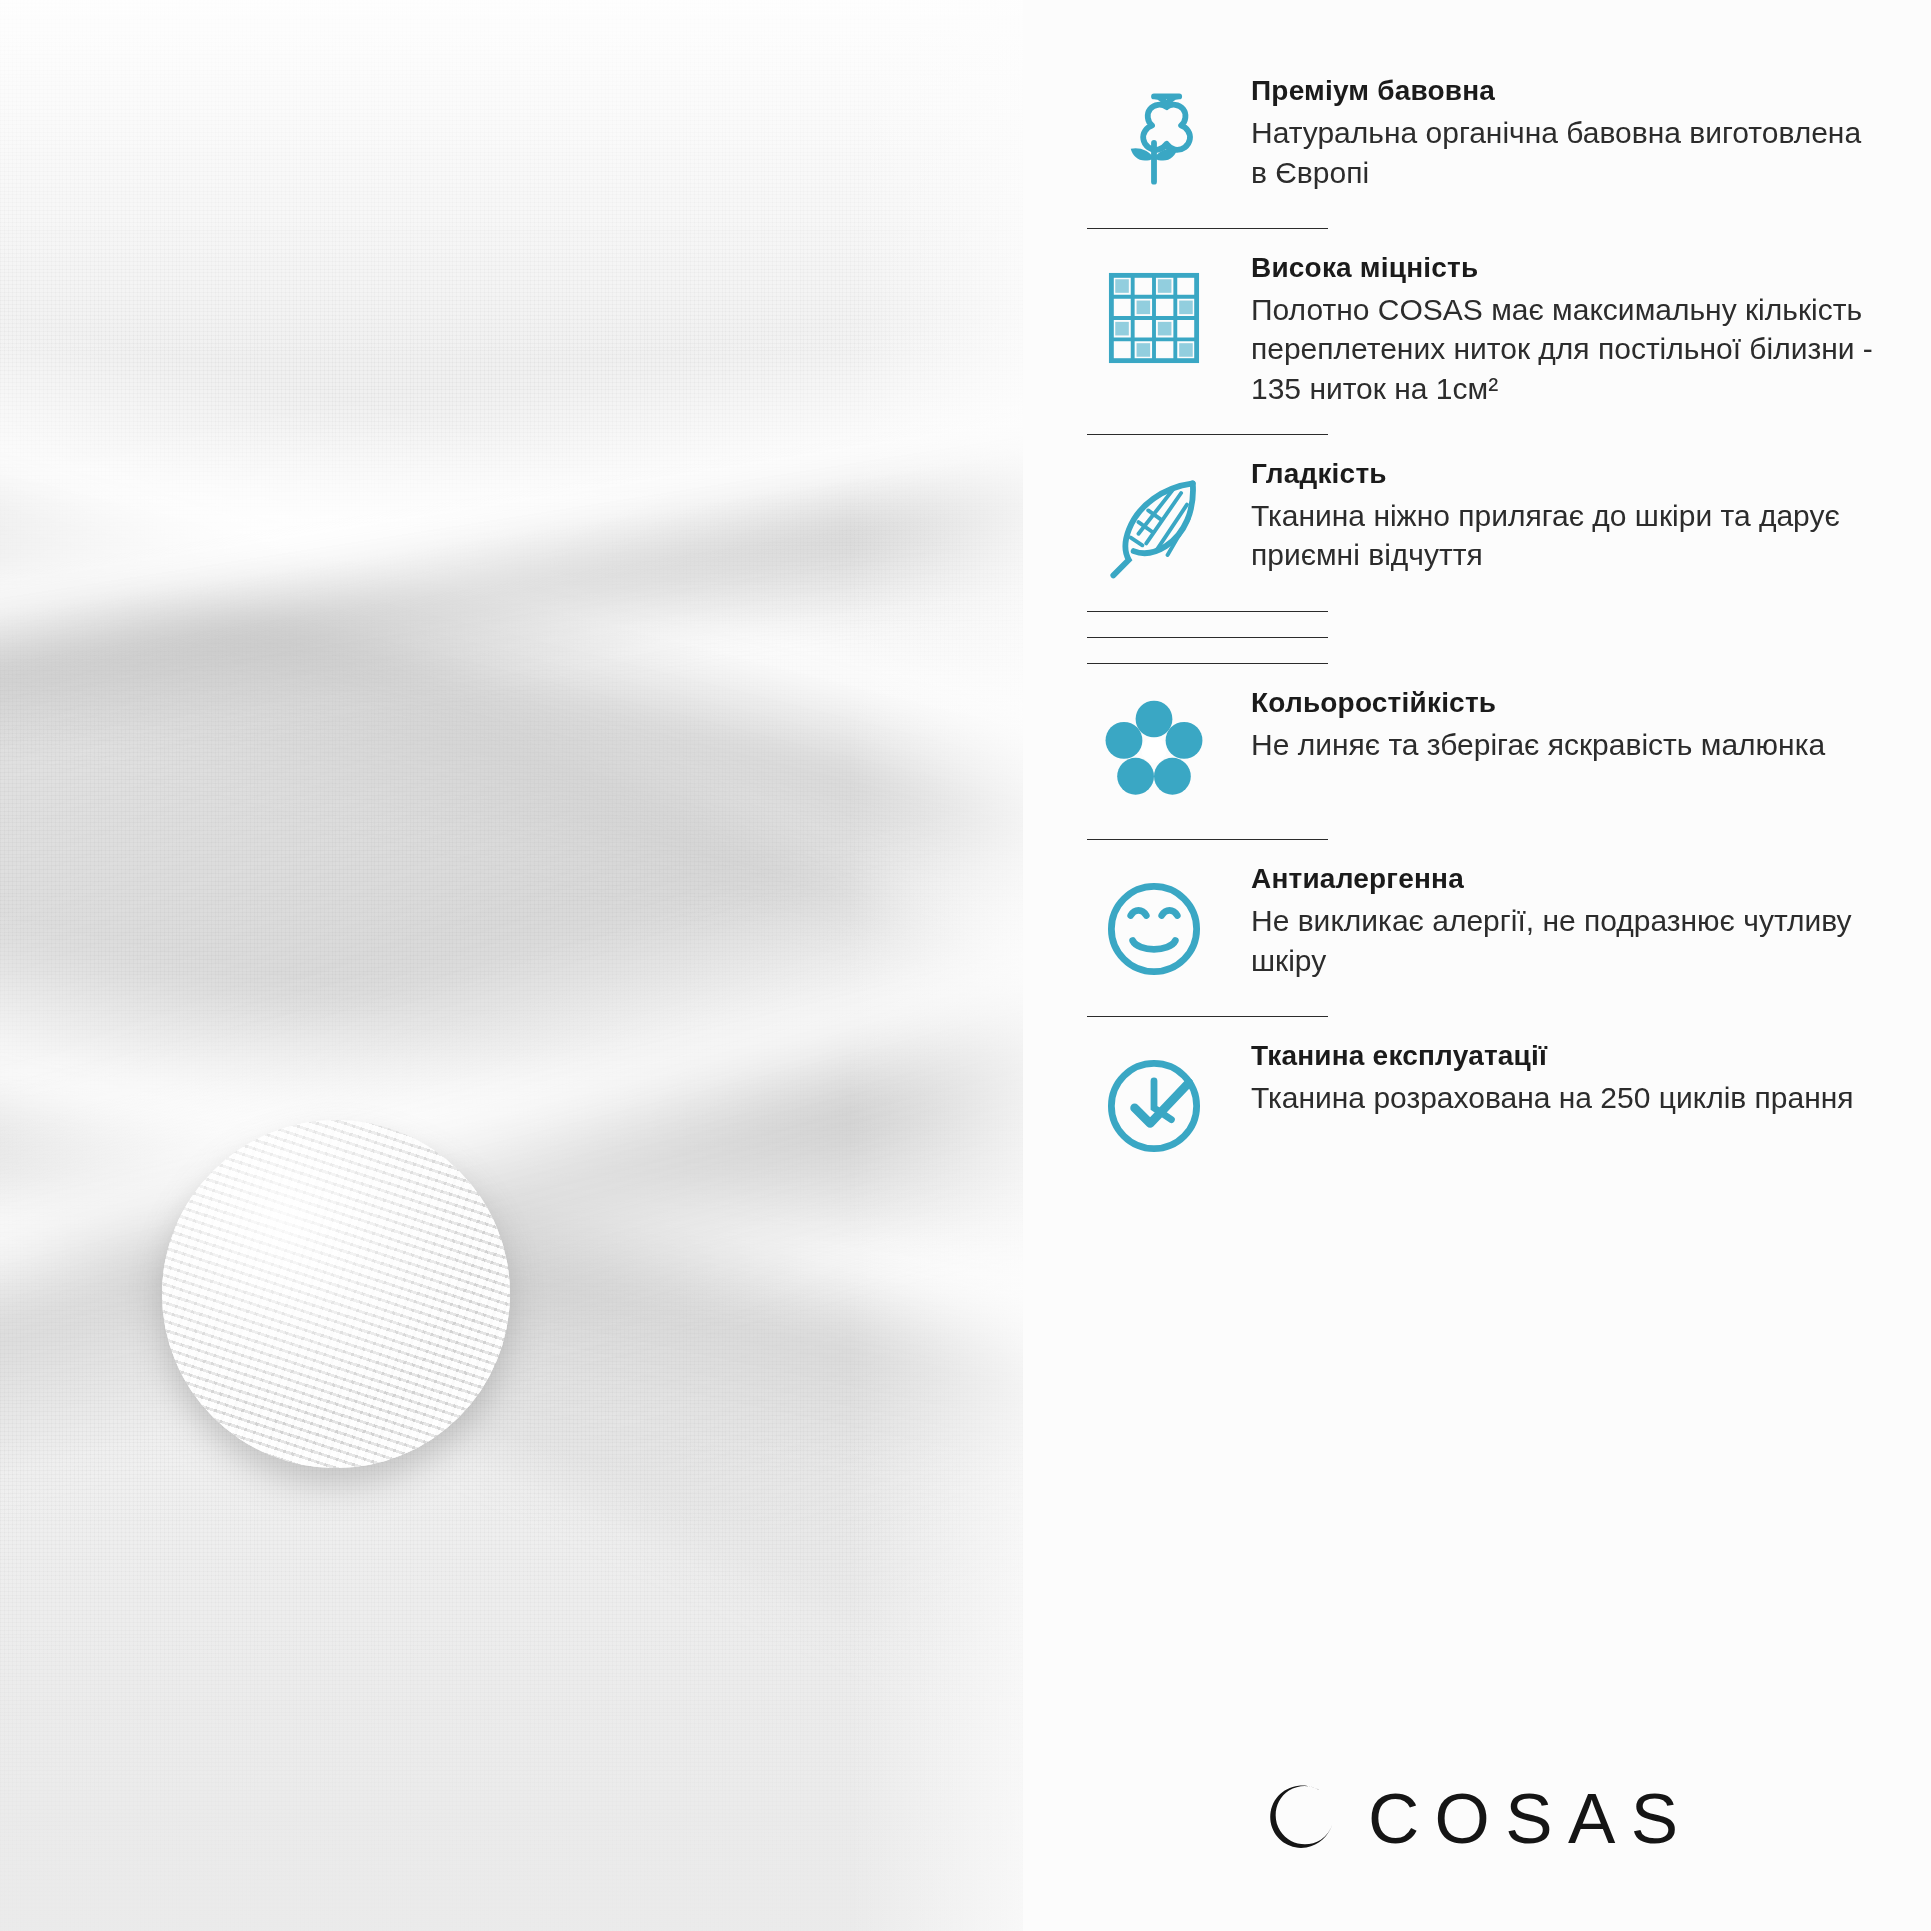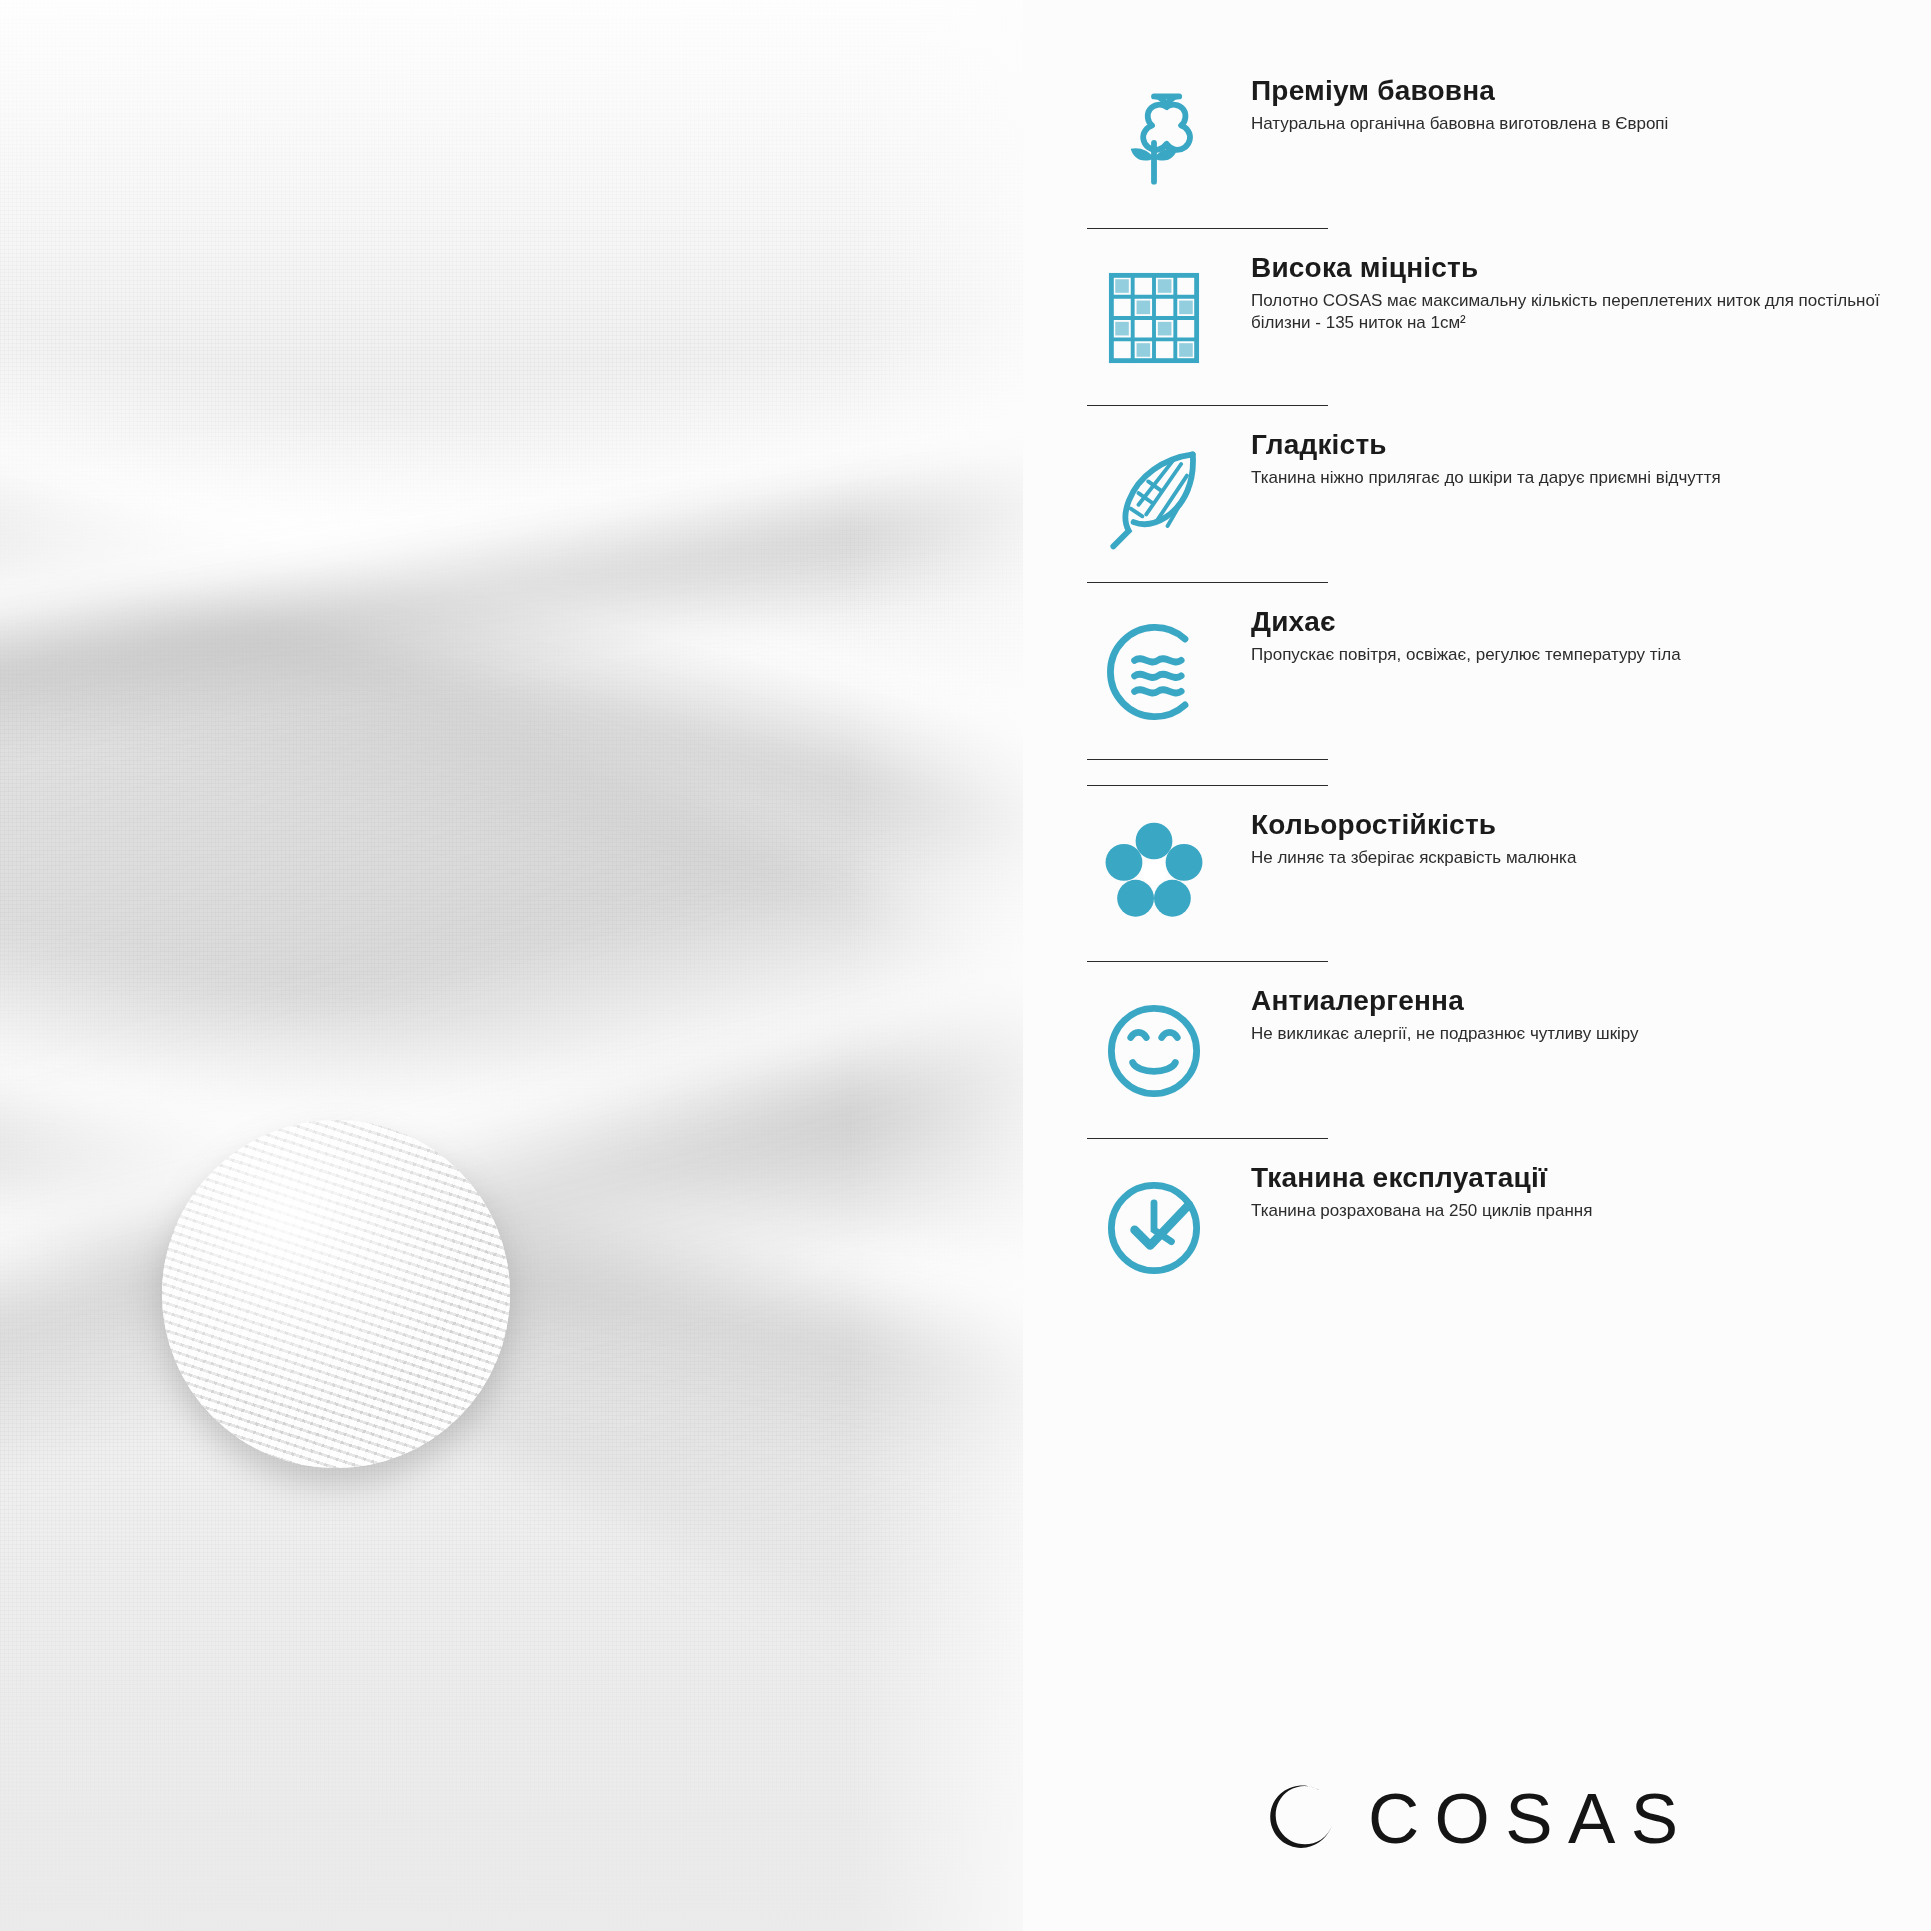--- a/index.html
+++ b/index.html
@@ -142,21 +142,21 @@
   .text-cell { flex: 1; padding-top: 0px; }
   .f-title {
     font-size: 28px;
     font-weight: bold;
     color: #1b1b1b;
     letter-spacing: 0.2px;
     margin: 0 0 5.8px 0;
     line-height: 1.15;
   }
   .f-desc {
-    font-size: 17px;
+    font-size: 30px;
     color: #2c2c2c;
     line-height: 1.32;
     margin: 0;
     font-weight: 400;
   }
   .divider {
     height: 0;
     border-top: 1.9px solid #2b2b2b;
     width: 241px;
     margin: 25px 0 23px 5.8px;
@@ -259,34 +259,20 @@
           </svg>
         </div>
         <div class="text-cell">
           <p class="f-title">Гладкість</p>
           <p class="f-desc">Тканина ніжно прилягає до шкіри та дарує приємні відчуття</p>
         </div>
       </div>
 
       <div class="divider"></div>
 
-      <div class="feature">
-        <div class="icon-cell">
-          <svg width="124" height="124" viewBox="0 0 128 128" fill="none">
-            <path d="M96 30a46 46 0 1 0 0 68" stroke="#3aa7c4" stroke-width="7" stroke-linecap="round" fill="none"></path>
-            <path d="M44 52c8-6 16 6 24 0s16 6 24 0" stroke="#3aa7c4" stroke-width="7" stroke-linecap="round" fill="none"></path>
-            <path d="M44 68c8-6 16 6 24 0s16 6 24 0" stroke="#3aa7c4" stroke-width="7" stroke-linecap="round" fill="none"></path>
-            <path d="M44 84c8-6 16 6 24 0s16 6 24 0" stroke="#3aa7c4" stroke-width="7" stroke-linecap="round" fill="none"></path>
-          </svg>
-        </div>
-        <div class="text-cell">
-          <p class="f-title">Дихає</p>
-          <p class="f-desc">Пропускає повітря, освіжає, регулює температуру тіла</p>
-        </div>
-      </div>
 
       <div class="divider"></div>
 
 
       <div class="divider"></div>
 
       <div class="feature">
         <div class="icon-cell">
           <svg width="124" height="124" viewBox="0 0 128 128" fill="none">
             <circle cx="64" cy="30" r="19" fill="#3aa7c4"></circle>

